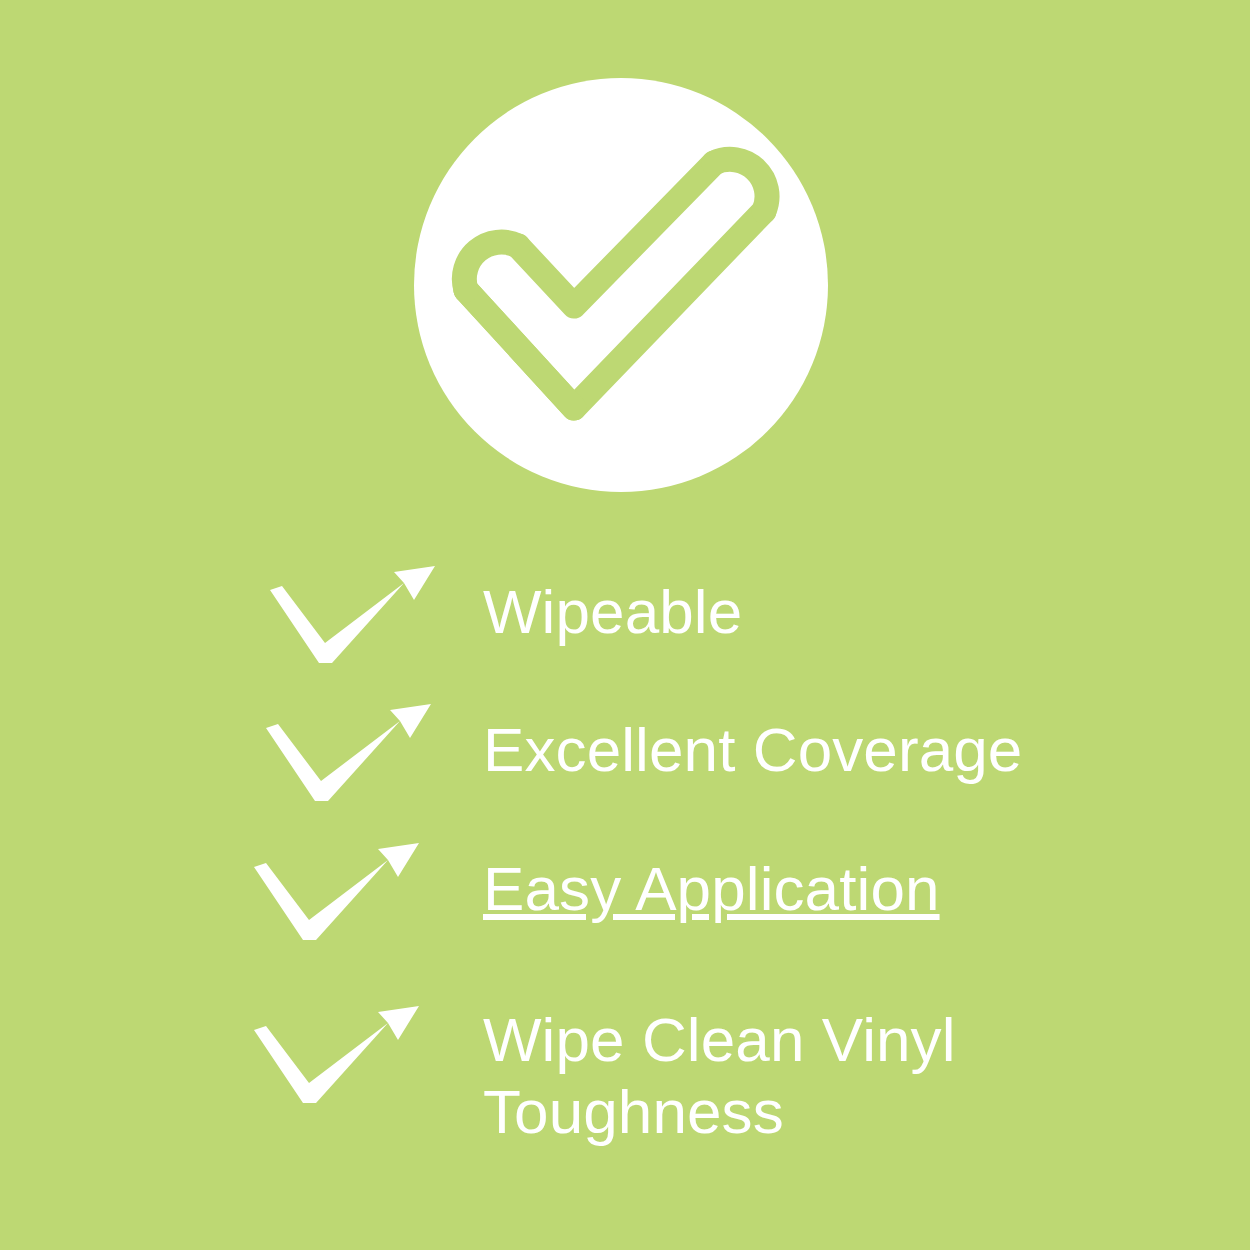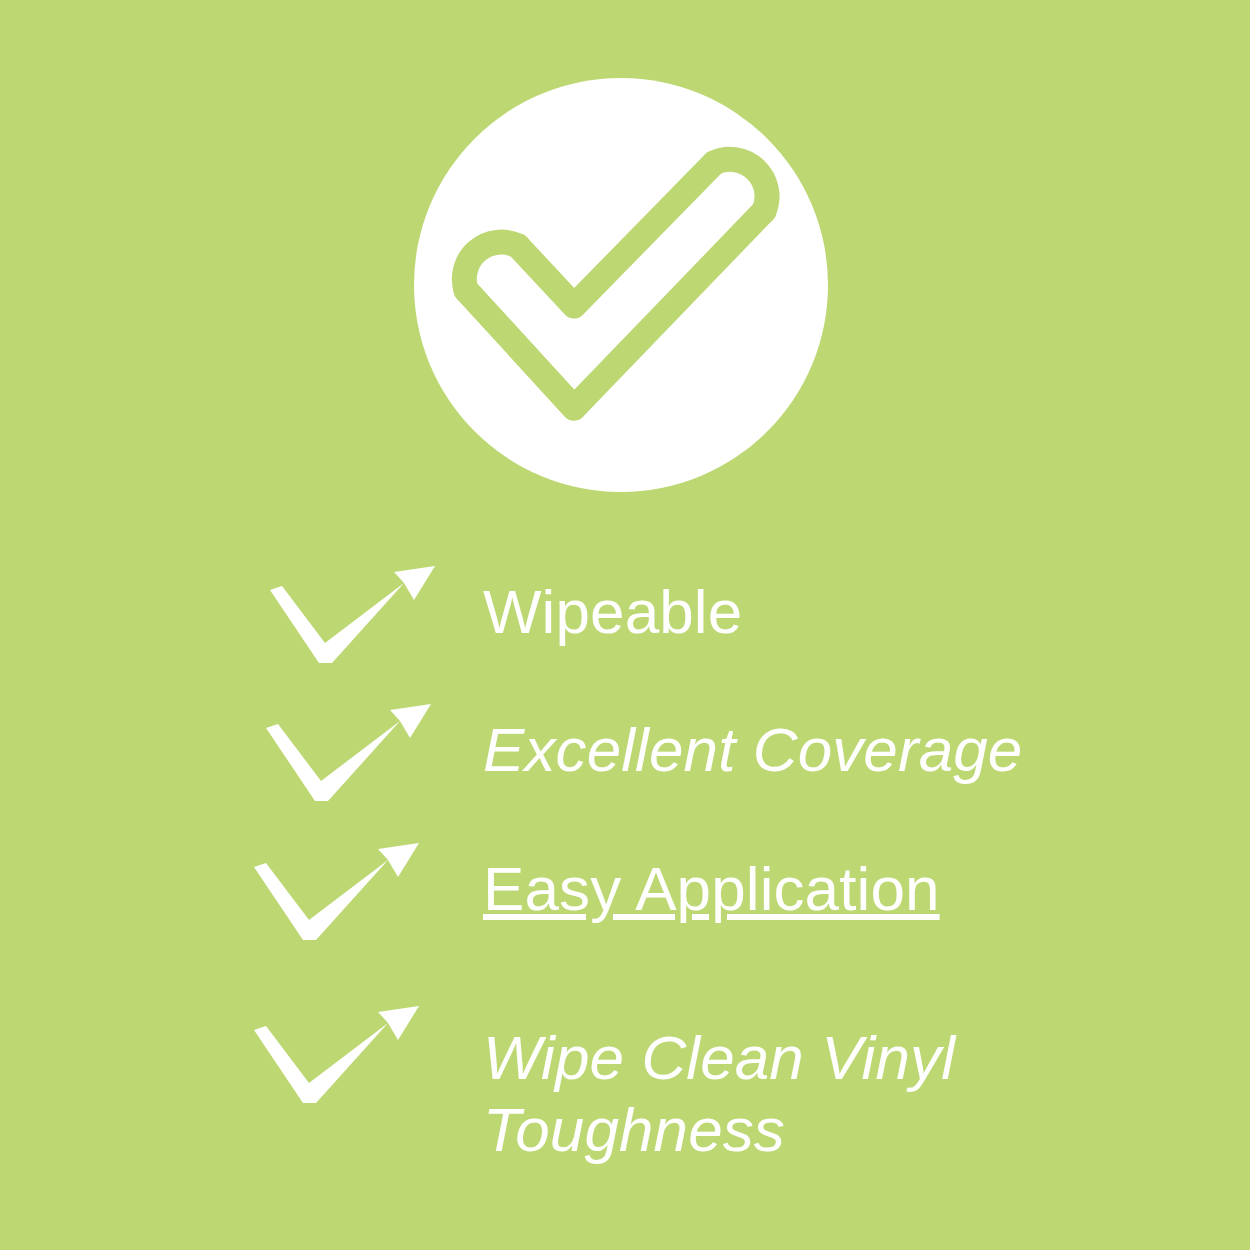--- a/index.html
+++ b/index.html
@@ -76,23 +76,23 @@
     top: 0;
     color: #ffffff;
     font-size: 62px;
     line-height: 72px;
     font-weight: 400;
     letter-spacing: 0.1px;
     white-space: pre-line;
   }
 
   .feature-row.row-0 .feature-label { top: 16px; }
-  .feature-row.row-1 .feature-label { top: 16px; font-style: italic; }
+  .feature-row.row-1 .feature-label { top: 16px; }
   .feature-row.row-2 .feature-label { top: 16px; text-decoration: underline; }
-  .feature-row.row-3 .feature-label { top: 22px; font-style: italic; }
+  .feature-row.row-3 .feature-label { top: 4px; }
 </style>
 </head>
 <body>
 
 <div id="canvas">
 
   <div id="hero-badge">
     <svg viewBox="0 0 414 414" xmlns="http://www.w3.org/2000/svg">
       <circle cx="207" cy="207" r="207" fill="#ffffff"></circle>
 

